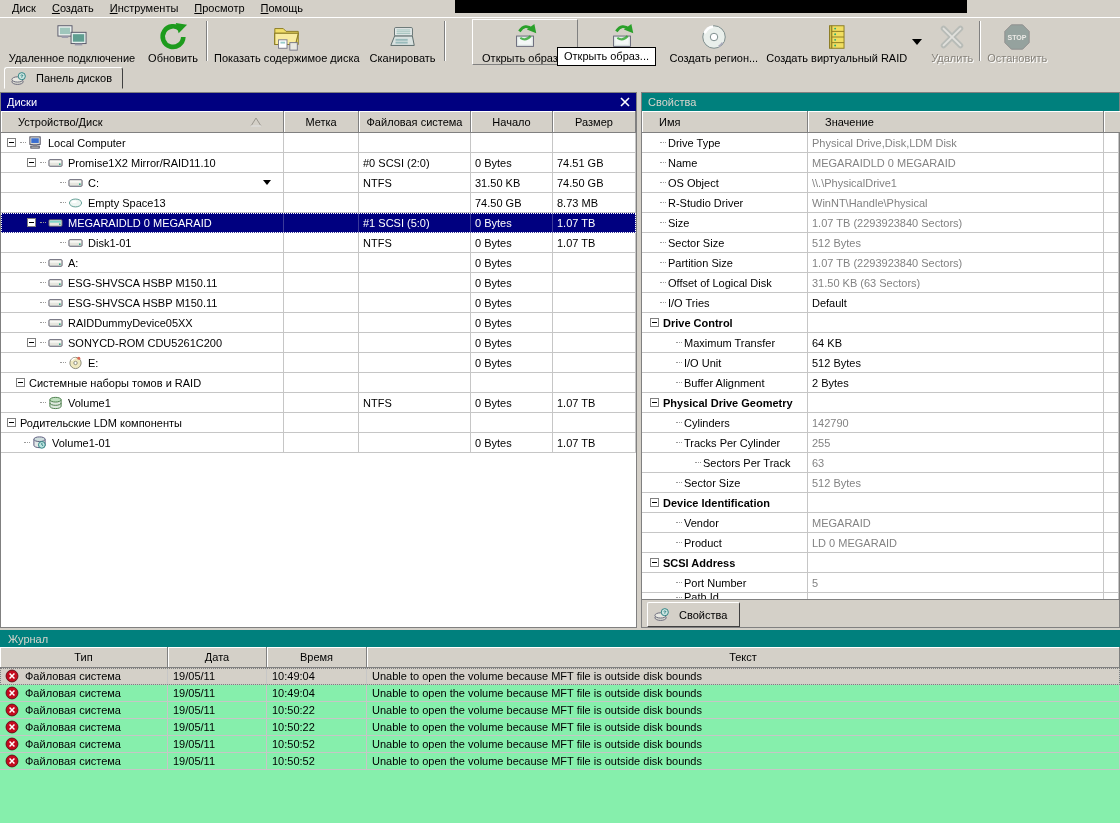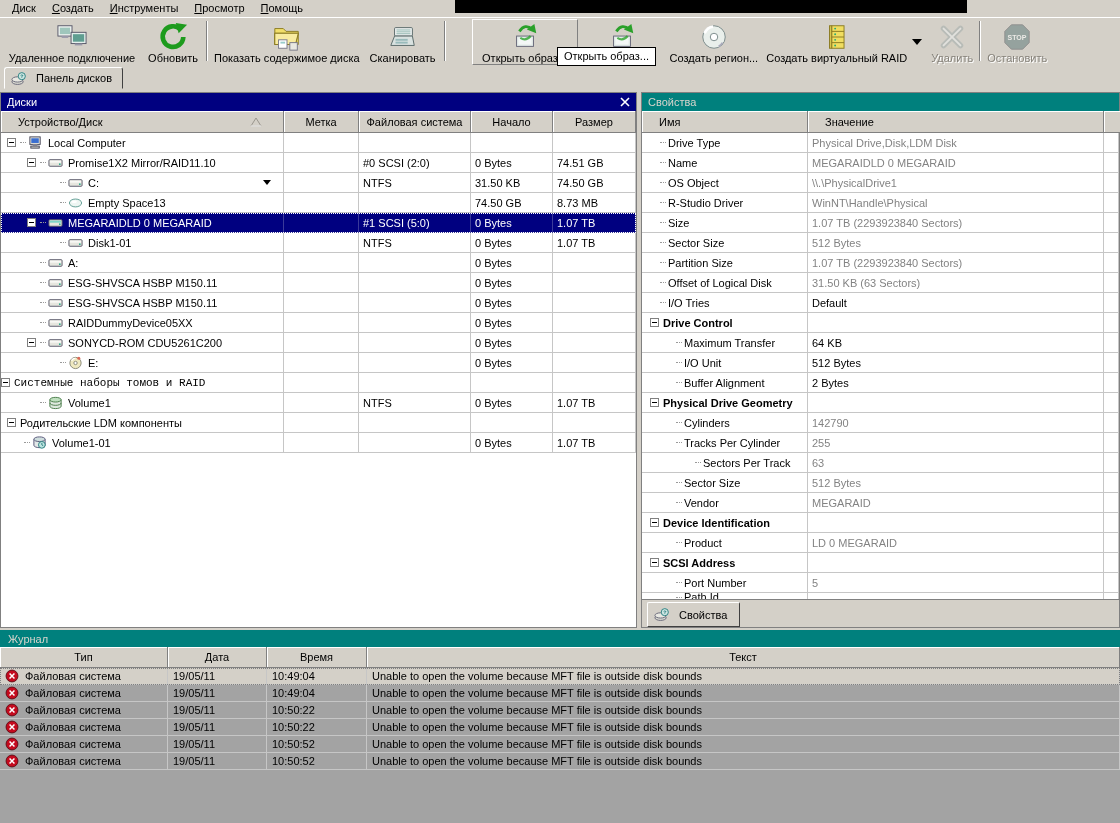--- a/index.html
+++ b/index.html
@@ -61,21 +61,21 @@
   .ticn { flex:none; display:flex; align-items:center; margin-right:5px; }
   .combo { margin-left:auto; margin-right:8px; display:flex; align-items:center; }
   .gray { color:#838383; }
   .bold { font-weight:bold; }
   .prow.partial { height:8px; overflow:hidden; }
   .prow.partial .cell { border-bottom:none; }
   #props-tabzone { position:absolute; left:0; bottom:0; width:477px; height:28px; background:#d4d0c8; border-top:1px solid #808080; }
   #props-tab { position:absolute; left:5px; top:2px; height:25px; display:flex; align-items:center; gap:5px; padding:0 12px 0 6px;
                background:#d4d0c8; border:1px solid; border-color:#fff #404040 #404040 #fff; border-radius:2px 2px 0 0; }
   
-  #log-panel { position:absolute; left:0; top:630px; width:1120px; height:193px; background:#a3a3a3; }
+  #log-panel { position:absolute; left:0; top:630px; width:1120px; height:193px; background:#86efac; }
   #log-caption { height:17px; background:#00807d; color:#d8d4cc; display:flex; align-items:center; padding:0 8px; }
   #log-hdr { display:grid; grid-template-columns:168px 99px 100px 1fr; height:21px; }
   .lrow { display:grid; grid-template-columns:168px 99px 100px 1fr; height:17px; }
   .lrow .cell { padding:0 5px; }
   .lrow.sel { background:#d4d0c8; outline:1px dotted #808080; outline-offset:-1px; }
   .licn { flex:none; display:flex; align-items:center; margin-right:6px; }
   svg { display:block; }
 </style>
 </head>
 <body>
@@ -482,21 +482,21 @@
             </svg>
           </span>
           <span>E:</span>
         </div>
         <div class="cell"></div>
         <div class="cell"></div>
         <div class="cell">0 Bytes</div>
         <div class="cell"></div>
       </div>
       <div class="trow">
-        <div class="cell tree" style="padding-left: 0; font-family: Liberation Mono, monospace;">
+        <div class="cell tree" style="padding-left: 15px;">
           <span class="expander"></span>
           <span>Системные наборы томов и RAID</span>
         </div>
         <div class="cell"></div>
         <div class="cell"></div>
         <div class="cell"></div>
         <div class="cell"></div>
       </div>
       <div class="trow">
         <div class="cell tree" style="padding-left: 26px;">
@@ -700,33 +700,33 @@
       </div>
       <div class="prow">
         <div class="cell tree" style="padding-left: 34px;">
           <span class="stub"></span>
           <span>Sector Size</span>
         </div>
         <div class="cell gray">512 Bytes</div>
         <div class="cell"></div>
       </div>
       <div class="prow">
+        <div class="cell tree" style="padding-left: 8px;">
+          <span class="expander"></span>
+          <span class="bold">Device Identification</span>
+        </div>
+        <div class="cell"></div>
+        <div class="cell"></div>
+      </div>
+      <div class="prow">
         <div class="cell tree" style="padding-left: 34px;">
           <span class="stub"></span>
           <span>Vendor</span>
         </div>
         <div class="cell gray">MEGARAID</div>
-        <div class="cell"></div>
-      </div>
-      <div class="prow">
-        <div class="cell tree" style="padding-left: 8px;">
-          <span class="expander"></span>
-          <span class="bold">Device Identification</span>
-        </div>
-        <div class="cell"></div>
         <div class="cell"></div>
       </div>
       <div class="prow">
         <div class="cell tree" style="padding-left: 34px;">
           <span class="stub"></span>
           <span>Product</span>
         </div>
         <div class="cell gray">LD 0 MEGARAID</div>
         <div class="cell"></div>
       </div>

